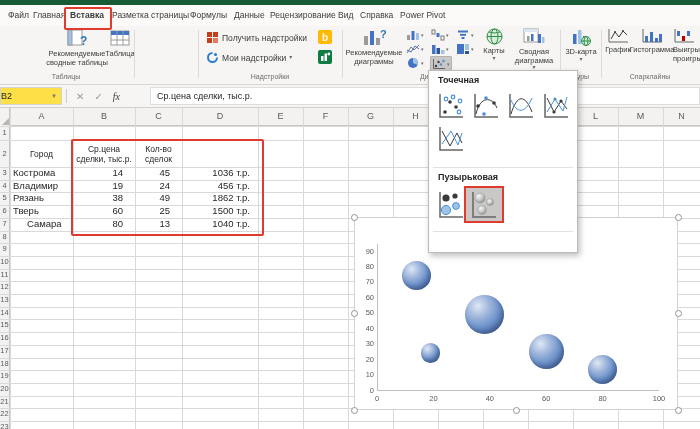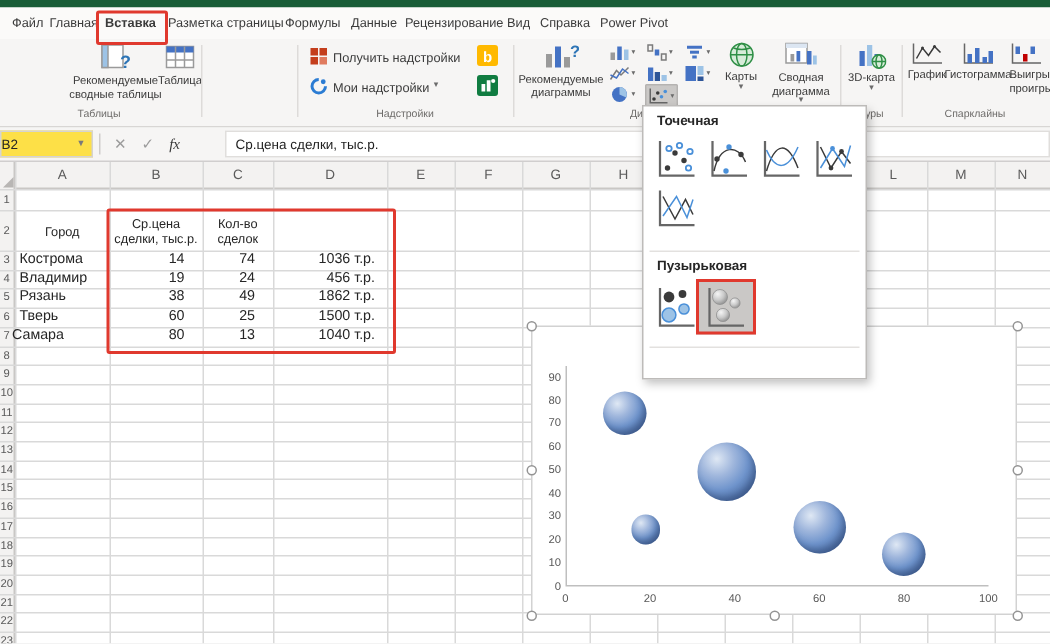--- a/index.html
+++ b/index.html
@@ -394,39 +394,39 @@
       <div class="hline" style="top: 408.3px; left: 0px; width: 700px;"></div>
       <div class="hline" style="top: 421px; left: 0px; width: 700px;"></div>
     </div>
 
   <div class="hcell" style="left:10px;top:140px;width:63px;height:27px">Город</div>
   <div class="hcell" style="left:73px;top:140px;width:62px;height:27px;white-space:normal">Ср.цена сделки, тыс.р.</div>
   <div class="hcell" style="left:135px;top:140px;width:47px;height:27px;white-space:normal">Кол-во сделок</div>
 
   <div class="cell" style="left:10px;top:167px;width:63px;height:13px;padding-left:3px">Кострома</div>
   <div class="cell" style="left:73px;top:167px;width:62px;height:13px;text-align:right;padding-right:12px">14</div>
-  <div class="cell" style="left:135px;top:167px;width:47px;height:13px;text-align:right;padding-right:12px">74</div>
+  <div class="cell" style="left:135px;top:167px;width:47px;height:13px;text-align:right;padding-right:12px">45</div>
   <div class="cell" style="left:182px;top:167px;width:76px;height:13px;text-align:right;padding-right:8px">1036 т.р.</div>
 
   <div class="cell" style="left:10px;top:179.7px;width:63px;height:13px;padding-left:3px">Владимир</div>
   <div class="cell" style="left:73px;top:179.7px;width:62px;height:13px;text-align:right;padding-right:12px">19</div>
   <div class="cell" style="left:135px;top:179.7px;width:47px;height:13px;text-align:right;padding-right:12px">24</div>
   <div class="cell" style="left:182px;top:179.7px;width:76px;height:13px;text-align:right;padding-right:8px">456 т.р.</div>
 
   <div class="cell" style="left:10px;top:192.4px;width:63px;height:13px;padding-left:3px">Рязань</div>
   <div class="cell" style="left:73px;top:192.4px;width:62px;height:13px;text-align:right;padding-right:12px">38</div>
   <div class="cell" style="left:135px;top:192.4px;width:47px;height:13px;text-align:right;padding-right:12px">49</div>
   <div class="cell" style="left:182px;top:192.4px;width:76px;height:13px;text-align:right;padding-right:8px">1862 т.р.</div>
 
   <div class="cell" style="left:10px;top:205.1px;width:63px;height:13px;padding-left:3px">Тверь</div>
   <div class="cell" style="left:73px;top:205.1px;width:62px;height:13px;text-align:right;padding-right:12px">60</div>
   <div class="cell" style="left:135px;top:205.1px;width:47px;height:13px;text-align:right;padding-right:12px">25</div>
   <div class="cell" style="left:182px;top:205.1px;width:76px;height:13px;text-align:right;padding-right:8px">1500 т.р.</div>
 
-  <div class="cell" style="left:5px;top:217.8px;width:62px;height:13px;padding-left:3px">Самара</div>
+  <div class="cell" style="left:24px;top:217.8px;width:62px;height:13px;padding-left:3px">Самара</div>
   <div class="cell" style="left:73px;top:217.8px;width:62px;height:13px;text-align:right;padding-right:12px">80</div>
   <div class="cell" style="left:135px;top:217.8px;width:47px;height:13px;text-align:right;padding-right:12px">13</div>
   <div class="cell" style="left:182px;top:217.8px;width:76px;height:13px;text-align:right;padding-right:8px">1040 т.р.</div>
 
   <div class="abs redbox" style="left:71px;top:139px;width:189px;height:93px"></div>
 
   <div class="abs chart" id="chart">
       <div class="axisline" style="left: 22px; top: 26px; width: 1px; height: 146px;"></div>
       <div class="axisline" style="left: 22px; top: 172px; width: 282px; height: 1px;"></div>
       <div class="tick" style="left: 0px; top: 167.5px; width: 19px; text-align: right;">0</div>

